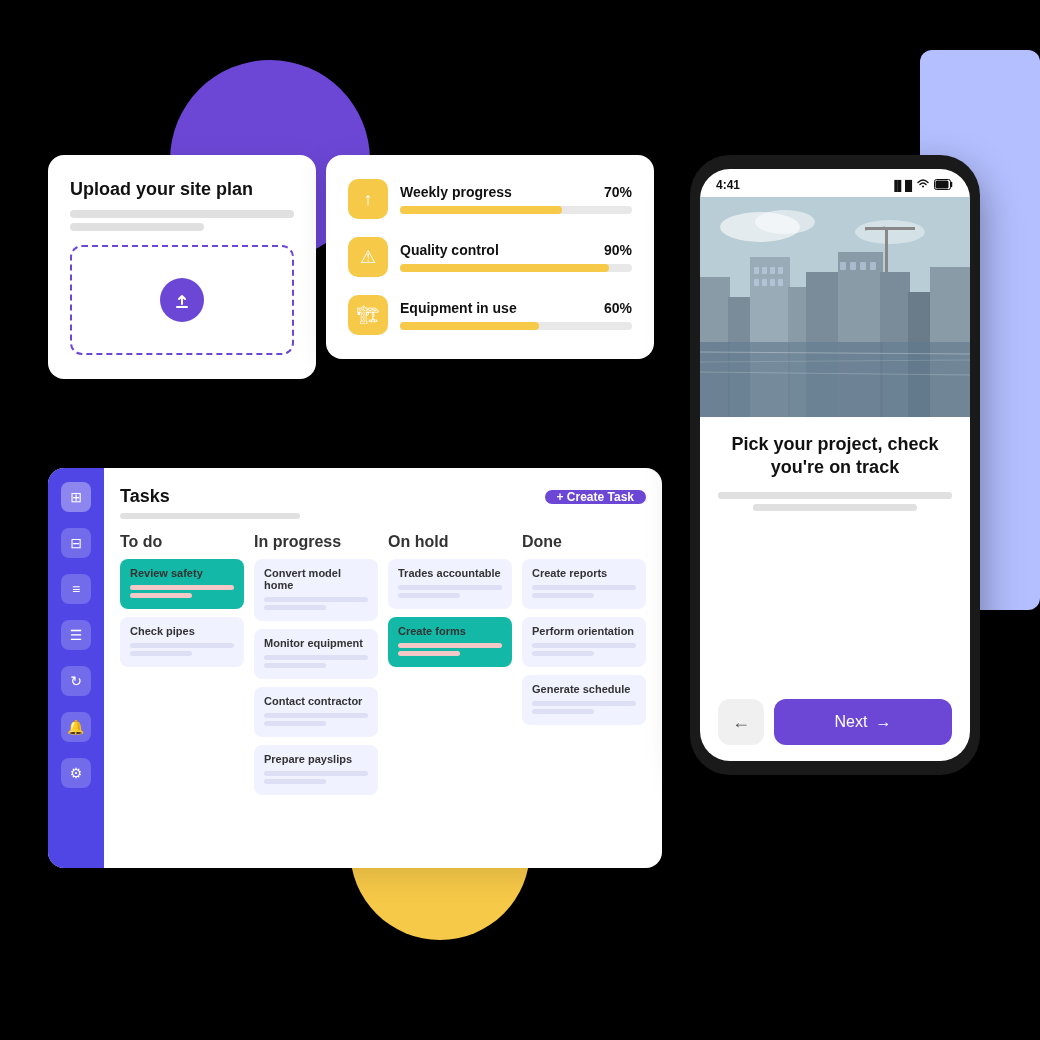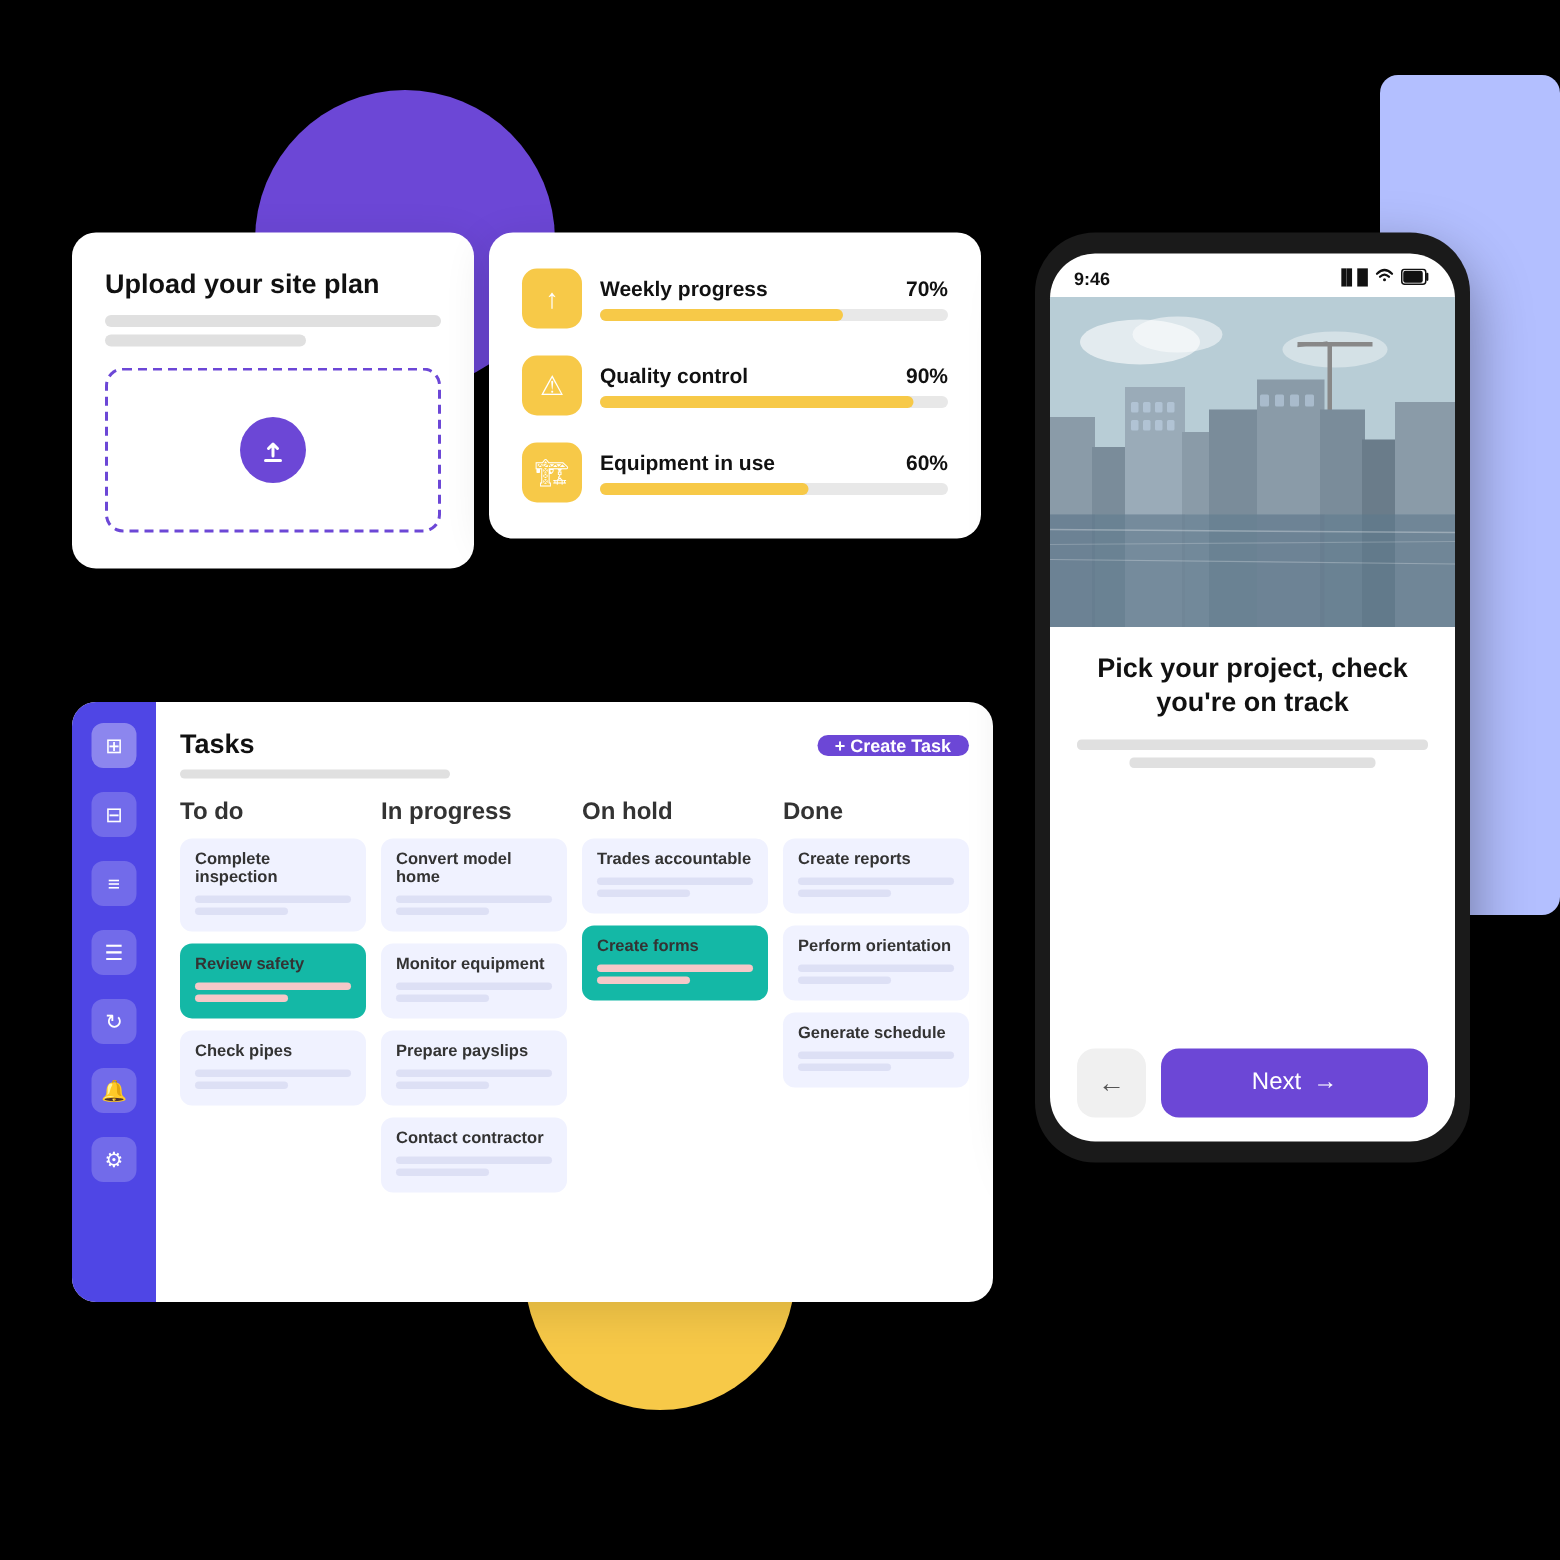--- a/index.html
+++ b/index.html
@@ -441,25 +441,20 @@
   </div>
   <div class="tasks-content">
     <div class="tasks-header">
       <div class="tasks-title">Tasks</div>
       <button class="create-task-btn">+ Create Task</button>
     </div>
     <div class="tasks-subtitle-line"></div>
     <div class="kanban-board" id="kanban-board">
         <div class="kanban-col">
           <div class="kanban-col-title">To do</div>
-          <div class="task-card">
-        <div class="task-card-text">Complete inspection</div>
-        <div class="task-card-line"></div>
-        <div class="task-card-line short"></div>
-      </div>
           <div class="task-card red">
         <div class="task-card-text">Review safety</div>
         <div class="task-card-line"></div>
         <div class="task-card-line short"></div>
       </div>
           <div class="task-card">
         <div class="task-card-text">Check pipes</div>
         <div class="task-card-line"></div>
         <div class="task-card-line short"></div>
       </div>
@@ -470,26 +465,26 @@
         <div class="task-card-text">Convert model home</div>
         <div class="task-card-line"></div>
         <div class="task-card-line short"></div>
       </div>
           <div class="task-card">
         <div class="task-card-text">Monitor equipment</div>
         <div class="task-card-line"></div>
         <div class="task-card-line short"></div>
       </div>
           <div class="task-card">
+        <div class="task-card-text">Contact contractor</div>
+        <div class="task-card-line"></div>
+        <div class="task-card-line short"></div>
+      </div>
+          <div class="task-card">
         <div class="task-card-text">Prepare payslips</div>
-        <div class="task-card-line"></div>
-        <div class="task-card-line short"></div>
-      </div>
-          <div class="task-card">
-        <div class="task-card-text">Contact contractor</div>
         <div class="task-card-line"></div>
         <div class="task-card-line short"></div>
       </div>
         </div>
         <div class="kanban-col">
           <div class="kanban-col-title">On hold</div>
           <div class="task-card">
         <div class="task-card-text">Trades accountable</div>
         <div class="task-card-line"></div>
         <div class="task-card-line short"></div>
@@ -519,21 +514,21 @@
       </div>
         </div>
       </div>
   </div>
 </div>
 
 <div class="phone-wrapper">
   <div class="phone-frame">
     <div class="phone-screen">
       <div class="phone-status-bar">
-        <span>9:46</span>
+        <span>4:41</span>
         <div class="status-icons">
           <span>▐▌█</span>
           <span>
             <svg width="14" height="14" viewBox="0 0 14 14" fill="none">
               <path d="M2 5.5C3.8 3.8 6 3 7 3s3.2.8 5 2.5" stroke="#111" stroke-width="1.5" stroke-linecap="round" fill="none"></path>
               <path d="M4 7.5C5 6.5 6 6 7 6s2 .5 3 1.5" stroke="#111" stroke-width="1.5" stroke-linecap="round" fill="none"></path>
               <circle cx="7" cy="9.5" r="1" fill="#111"></circle>
             </svg>
           </span>
           <span>

